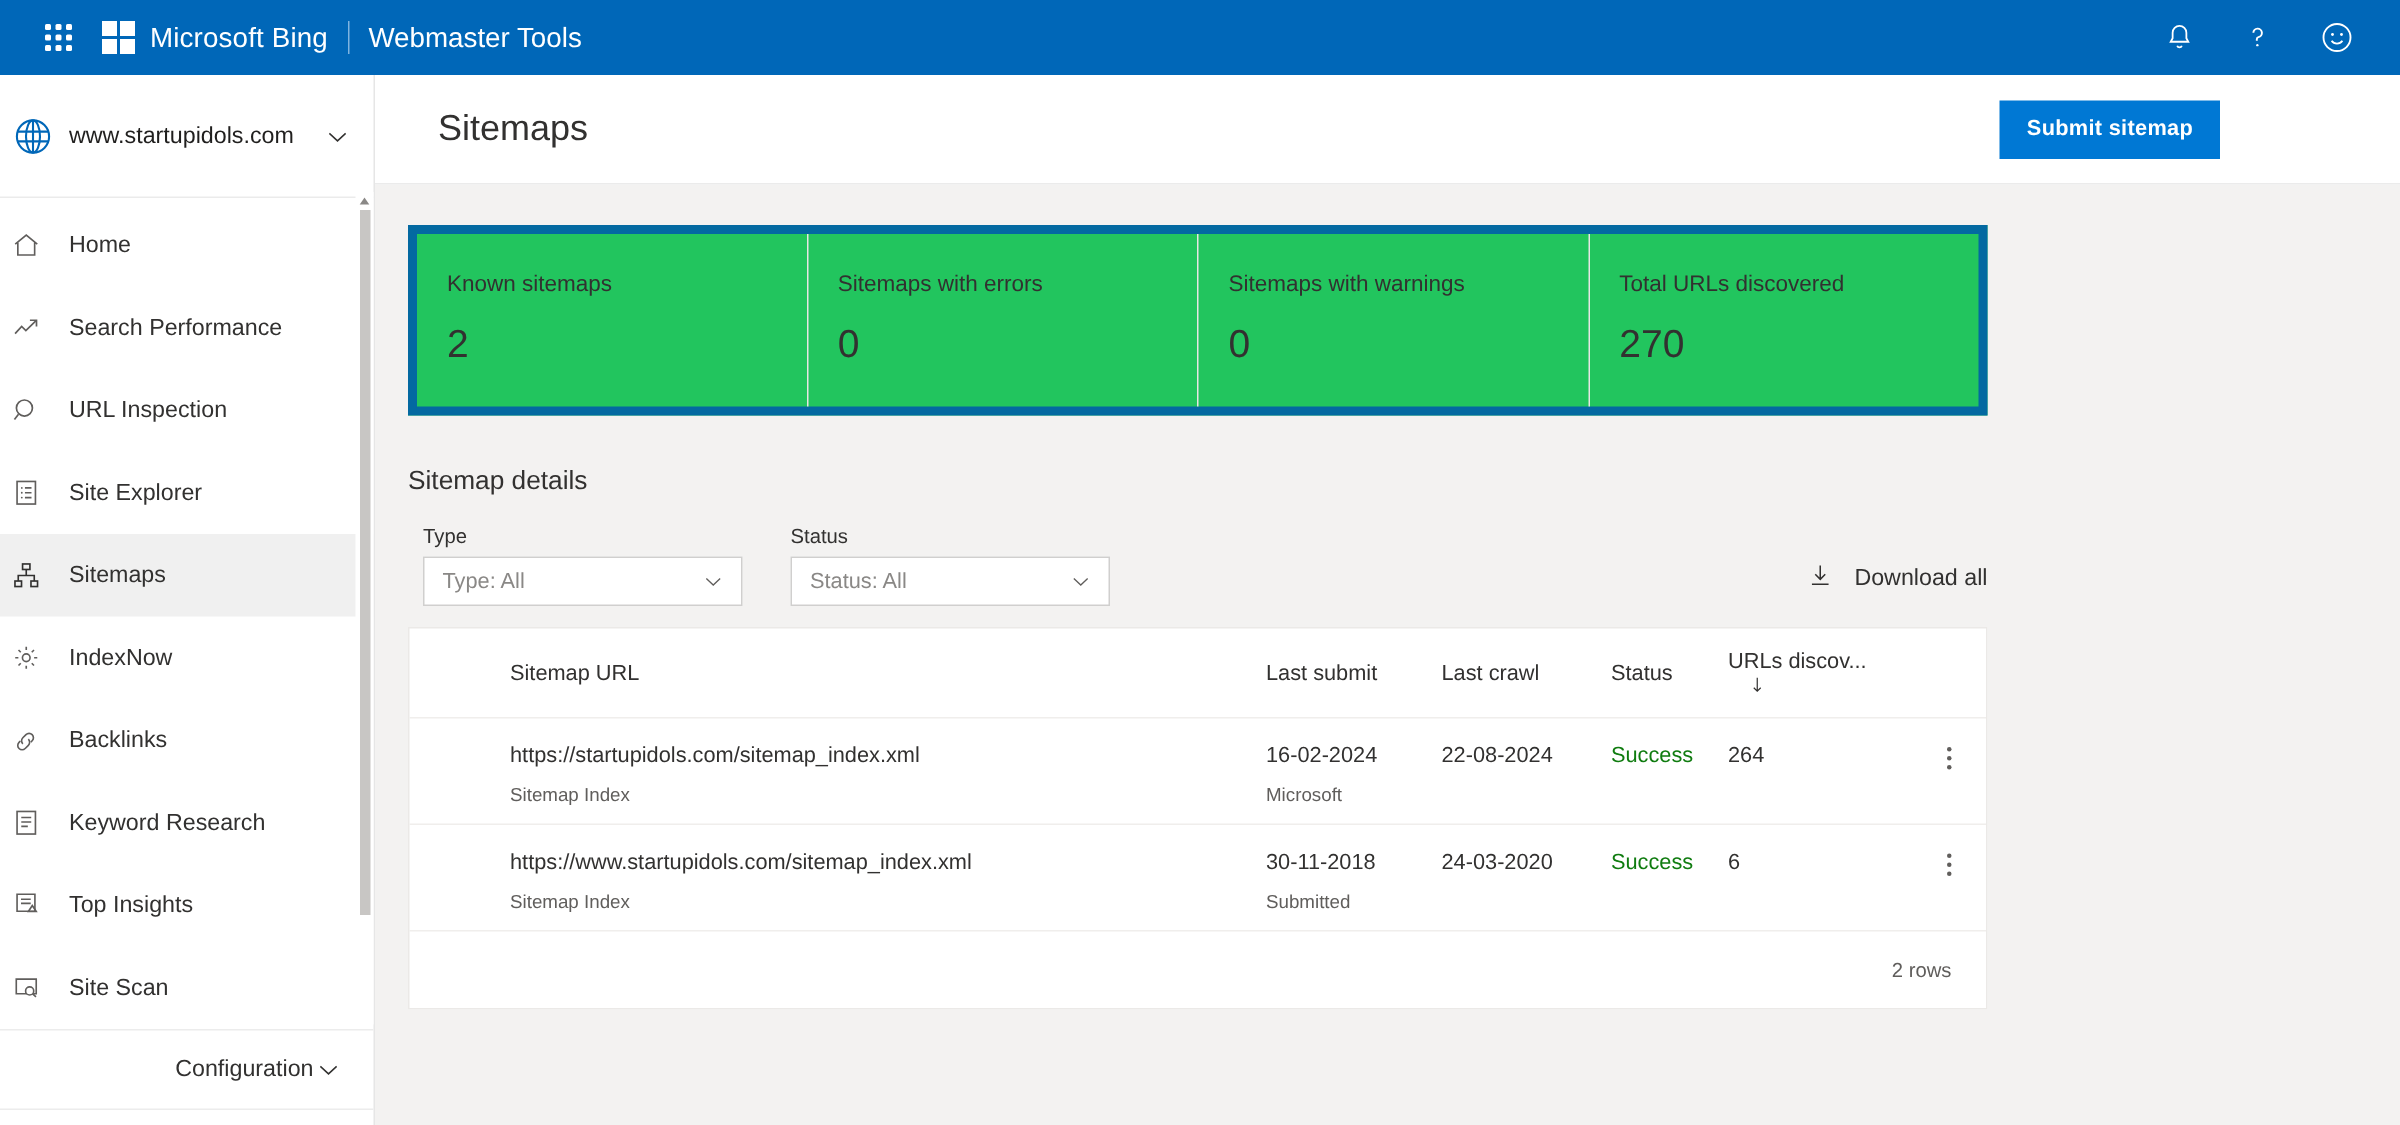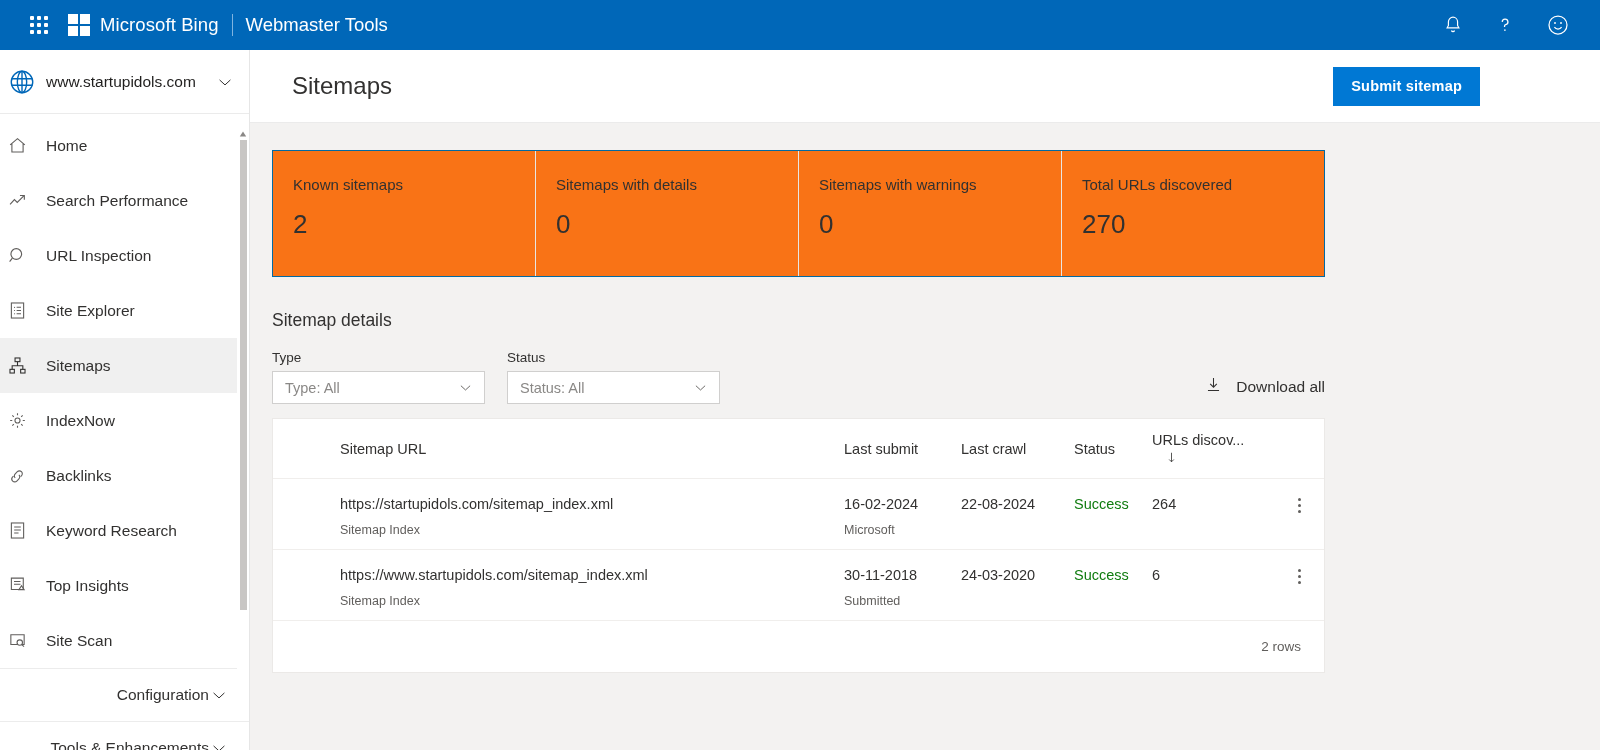--- a/index.html
+++ b/index.html
@@ -47,21 +47,21 @@
 
   
   .sidebar {
     width: 250px; flex: 0 0 250px;
     background: #ffffff;
     display: flex; flex-direction: column;
     position: relative;
     border-right: 1px solid #e6e6e6;
   }
   .site-selector {
-    height: 64px; display: flex; align-items: center;
+    height: 82px; display: flex; align-items: center;
     padding: 0 14px 0 8px; gap: 10px; cursor: pointer;
     border-bottom: 1px solid #ebebeb;
   }
   .globe { flex: 0 0 auto; line-height: 0; }
   .site-url {
     font-size: 15.5px; color: #201f1e; flex: 1;
     white-space: nowrap; overflow: hidden;
   }
   .chev { flex: 0 0 auto; line-height: 0; }
 
@@ -122,41 +122,41 @@
 
   .content {
     flex: 1; overflow: hidden;
     padding: 27px 122px 0 425px;
     position: relative;
   }
   .content-inner { width: 1053px; margin-left: -403px; }
 
   
   .stats {
-    display: flex; background: #f97316;
-    border: 1px solid #0369a1;
+    display: flex; background: #22c55e;
+    border: 6px solid #0369a1;
     height: 127px;
   }
   .stat {
     flex: 1; padding: 25px 0 0 20px;
     border-right: 1px solid #e8e6e4;
   }
   .stat:last-child { border-right: none; }
   .stat-label { font-size: 15px; color: #323130; margin-bottom: 16px; }
   .stat-value { font-size: 26px; color: #323130; font-weight: 400; }
 
   
   .section-title {
     font-size: 17.5px; color: #323130;
     margin: 33px 0 0 0;
   }
   .filters {
     display: flex; align-items: flex-end; margin-top: 19px;
   }
-  .field { margin-right: 22px; }
+  .field { margin-right: 22px; margin-left: 10px; }
   .field-label { font-size: 13.5px; color: #323130; margin-bottom: 6px; }
   .select {
     width: 213px; height: 33px; background: #ffffff;
     border: 1px solid #d0cfce;
     display: flex; align-items: center;
     padding: 0 10px 0 12px; cursor: pointer;
   }
   .select-value { flex: 1; font-size: 14.5px; color: #8a8886; }
   .filters-spacer { flex: 1; }
   .download {
@@ -416,21 +416,21 @@
 
     <div class="content">
       <div class="content-inner">
 
         <div class="stats">
           <div class="stat">
             <div class="stat-label">Known sitemaps</div>
             <div class="stat-value">2</div>
           </div>
           <div class="stat">
-            <div class="stat-label">Sitemaps with details</div>
+            <div class="stat-label">Sitemaps with errors</div>
             <div class="stat-value">0</div>
           </div>
           <div class="stat">
             <div class="stat-label">Sitemaps with warnings</div>
             <div class="stat-value">0</div>
           </div>
           <div class="stat">
             <div class="stat-label">Total URLs discovered</div>
             <div class="stat-value">270</div>
           </div>

